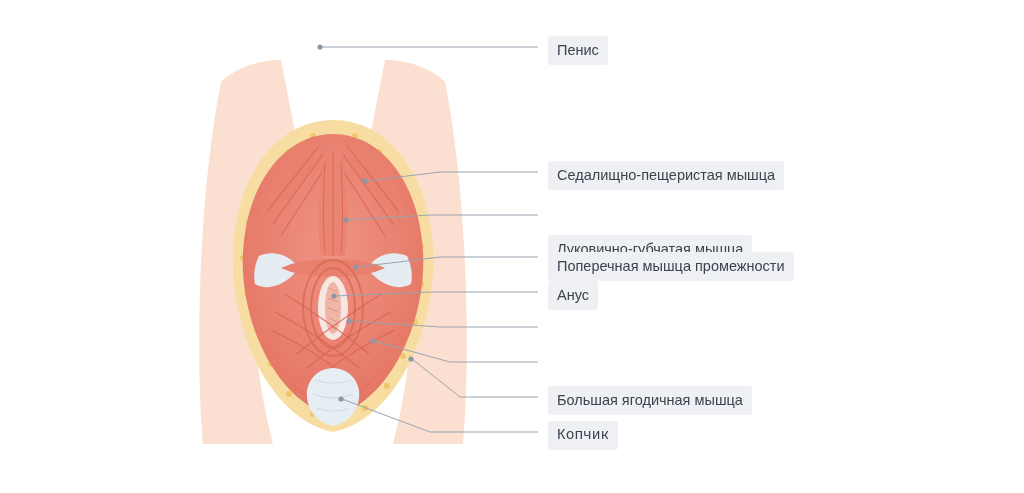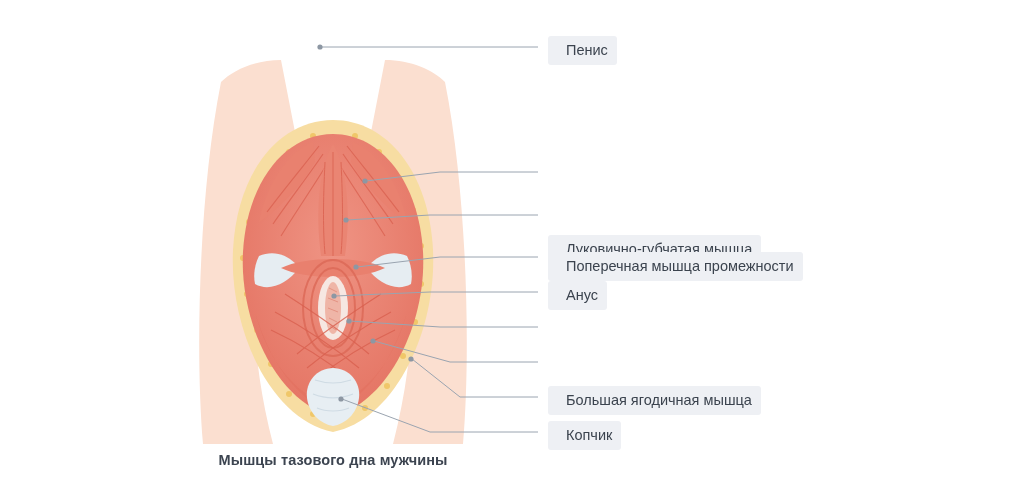--- a/index.html
+++ b/index.html
@@ -46,21 +46,21 @@
     color: #3c4450;
     letter-spacing: 0.1px;
   }
   
   .label {
     position: absolute;
     background: #eef0f4;
     color: #3b434e;
     font-size: 14.5px;
     line-height: 18px;
-    padding: 5px 9px 6px 18px;
+    padding: 5px 9px 6px 9px;
     border-radius: 3px;
     white-space: nowrap;
   }
   .leader-layer {
     position: absolute;
     left: 0;
     top: 0;
     width: 1024px;
     height: 493px;
     pointer-events: none;
@@ -203,21 +203,21 @@
       <circle cx="356" cy="267" r="2.6"></circle>
       <circle cx="334" cy="296" r="2.6"></circle>
       <circle cx="349" cy="321" r="2.6"></circle>
       <circle cx="373" cy="341" r="2.6"></circle>
       <circle cx="411" cy="359" r="2.6"></circle>
       <circle cx="341" cy="399" r="2.6"></circle>
     </g>
   </svg>
 
   <div class="label" style="left:548px; top:36px;">Пенис</div>
+  <div class="label" style="left:548px; top:161px;">Седалищно-пещеристая мышца</div>
   <div class="label" style="left:548px; top:204px;margin-top:31px;">Луковично-губчатая мышца</div>
   <div class="label" style="left:548px; top:252px;">Поперечная мышца промежности</div>
   <div class="label" style="left:548px; top:281px;">Анус</div>
   <div class="label" style="left:548px; top:386px;">Большая ягодичная мышца</div>
-  <div class="label" style="left:548px; top:421px;">Копчик</div>
-
-  <div class="caption">Мышцы тазового дна мужчины</div>
+  <div class="label" style="left:548px; top:421px;font-family:Liberation Mono, monospace;">Копчик</div>
+
 
 </div>
 
 </body></html>

